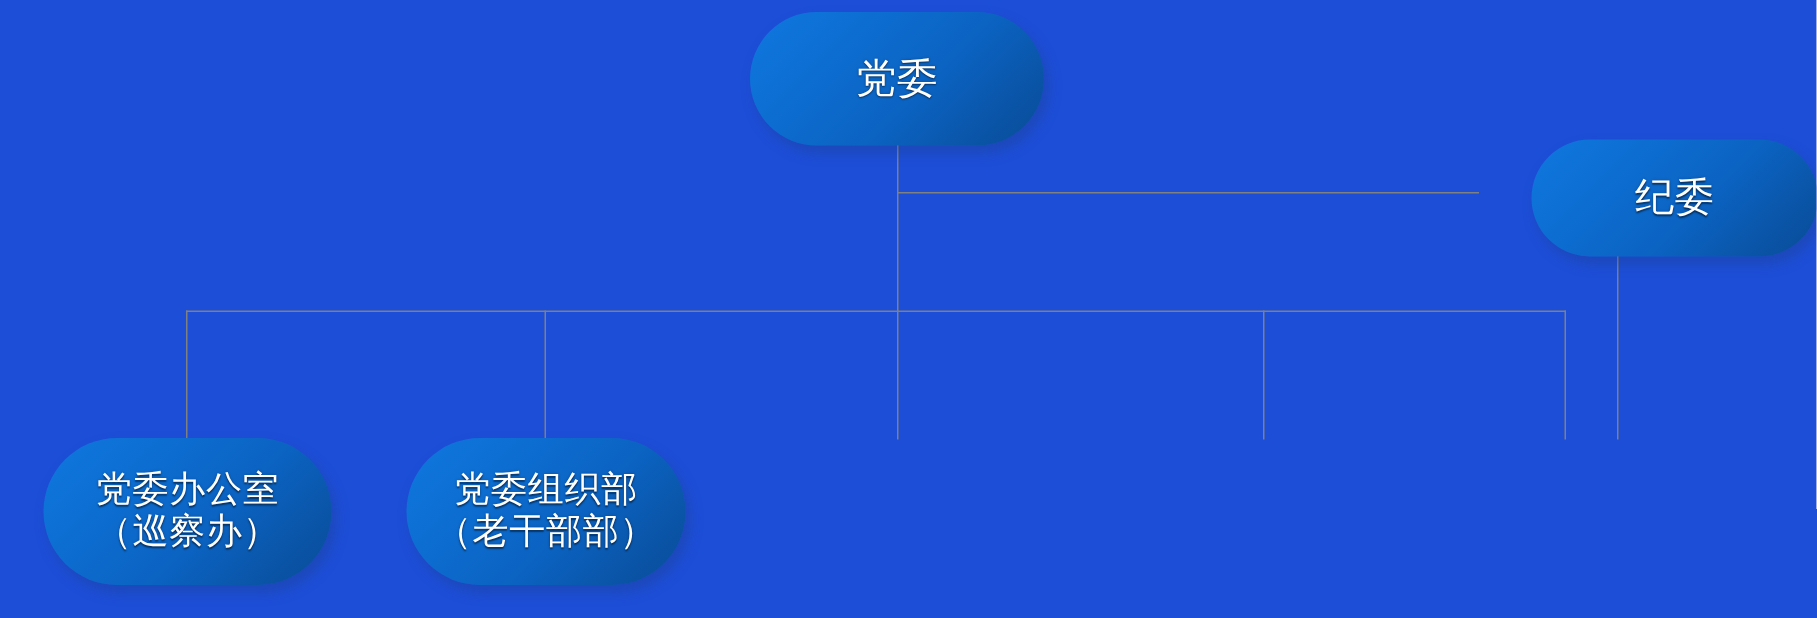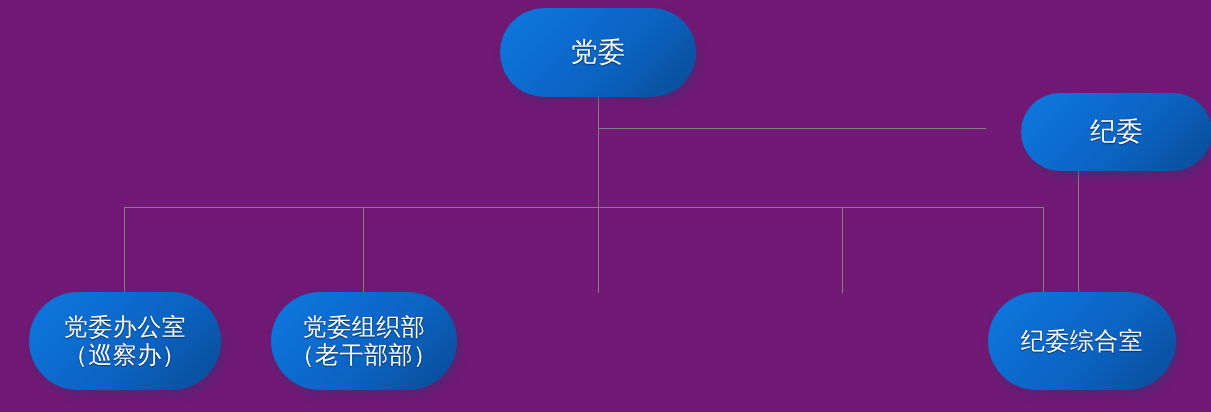--- a/index.html
+++ b/index.html
@@ -4,21 +4,21 @@
 <style>
   html, body {
     margin: 0;
     padding: 0;
     background: #ffffff;
   }
   #canvas {
     position: relative;
     width: 1211px;
     height: 412px;
-    background: #701a75;
+    background: #1d4ed8;
     overflow: hidden;
     font-family: "Liberation Serif", "DejaVu Serif", serif;
   }
 
   
   .line {
     position: absolute;
     background: #808080;
   }
   .line.v { width: 1px; }
@@ -109,17 +109,14 @@
 （巡察办）</span>
   </div>
 
   <div class="node leaf" id="node-l2">
     <span class="label">党委组织部
 （老干部部）</span>
   </div>
 
 
 
-  <div class="node leaf" id="node-l5">
-    <span class="label">纪委综合室</span>
-  </div>
 
 </div>
 
 </body></html>

